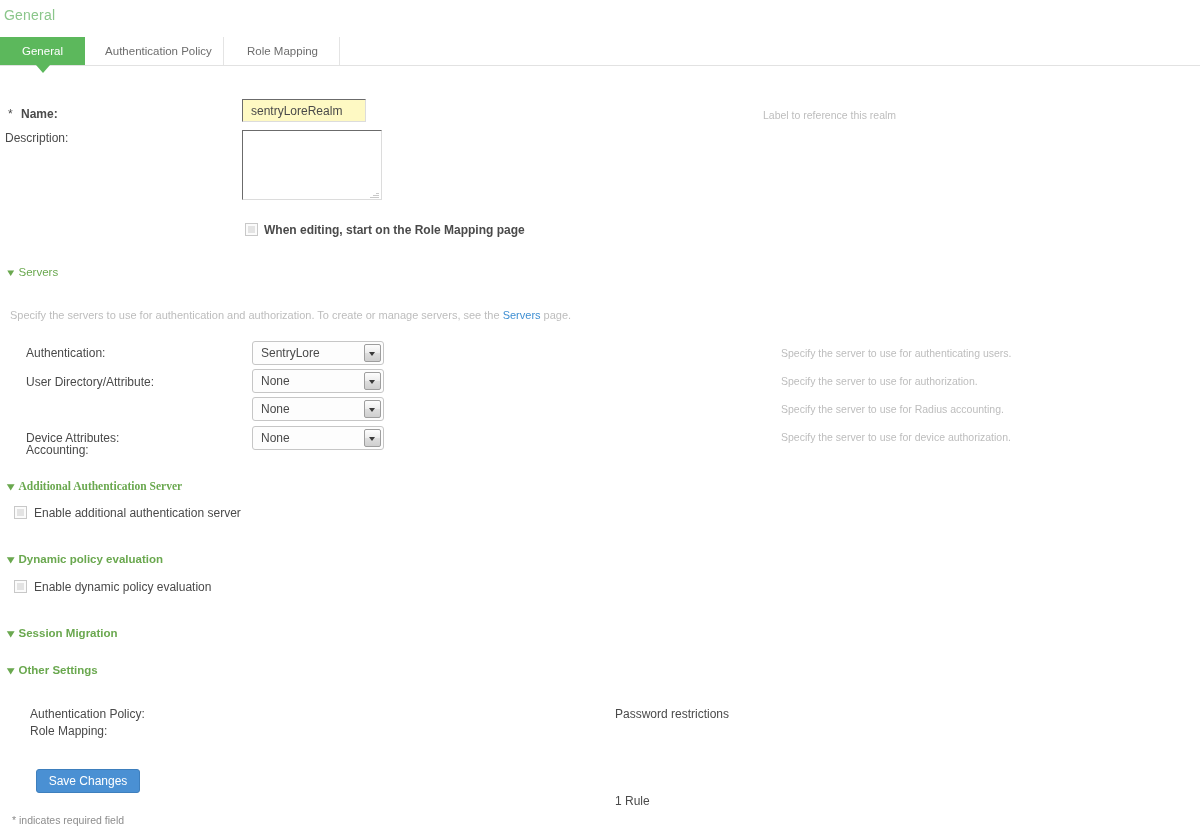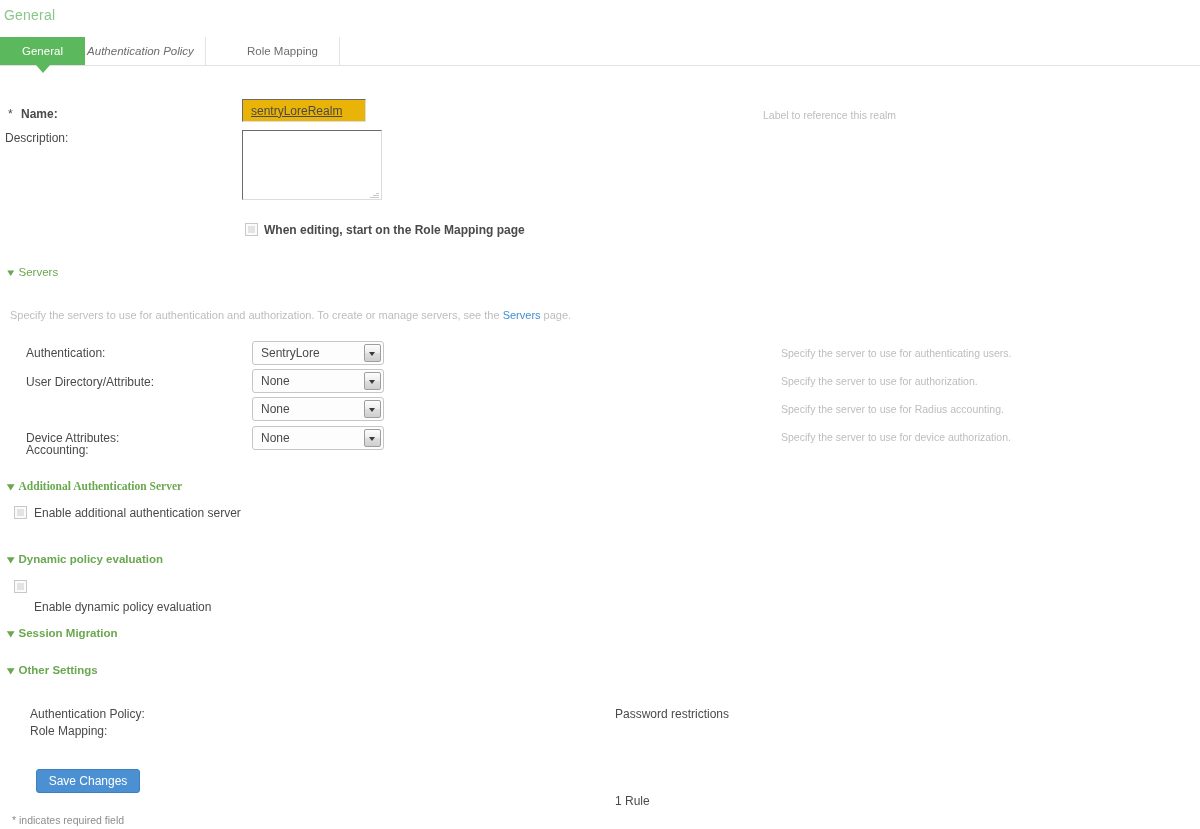--- a/index.html
+++ b/index.html
@@ -85,27 +85,26 @@
     white-space: nowrap;
   }
 
   
   .text-input {
     position: absolute;
     box-sizing: border-box;
     border: 1px solid #dcdcdc;
     border-left: 1px solid #6b6b6b;
     border-top: 1px solid #6b6b6b;
-    background: #eab308;
+    background: #fef9c3;
     font-family: "Liberation Sans", sans-serif;
     font-size: 12px;
     color: #4a4a4a;
     padding: 0 8px;
     outline: none;
-    text-decoration: underline;
   }
   .textarea-box {
     position: absolute;
     box-sizing: border-box;
     border: 1px solid #dcdcdc;
     border-left: 1px solid #6b6b6b;
     border-top: 1px solid #6b6b6b;
     background: #ffffff;
     font-family: "Liberation Sans", sans-serif;
     font-size: 12px;
@@ -267,21 +266,21 @@
     white-space: nowrap;
   }
 </style>
 </head>
 <body>
 
 <div class="page-title">General</div>
 
 <div class="tabbar">
   <div class="tab active" style="left:0px;width:85px;">General</div>
-  <div class="tab sep" style="left:76px;width:130px;font-style:italic;">Authentication Policy</div>
+  <div class="tab sep" style="left:94px;width:130px;">Authentication Policy</div>
   <div class="tab sep" style="left:226px;width:114px;">Role Mapping</div>
 </div>
 <div class="tab-arrow"></div>
 
 <div class="req-star" style="left:8px;top:107px;">*</div>
 <div class="label" style="left:21px;top:107px;font-weight:bold;">Name:</div>
 <input class="text-input" style="left: 242px; top: 99px; width: 124px; height: 23px;" value="sentryLoreRealm">
 <div class="hint" style="left:763px;top:109px;">Label to reference this realm</div>
 
 <div class="label" style="left:5px;top:131px;">Description:</div>
@@ -334,21 +333,21 @@
 <div class="section" style="left:8px;top:480px;font-family:Liberation Serif, serif;">
   <span class="chev">▾</span><span>Additional Authentication Server</span>
 </div>
 <div class="cbox" style="left:14px;top:506px;"></div>
 <div class="cbox-label" style="left:34px;top:506px;">Enable additional authentication server</div>
 
 <div class="section" style="left:8px;top:553px;">
   <span class="chev">▾</span><span>Dynamic policy evaluation</span>
 </div>
 <div class="cbox" style="left:14px;top:580px;"></div>
-<div class="cbox-label" style="left:34px;top:580px;margin-top:20px;">Enable dynamic policy evaluation</div>
+<div class="cbox-label" style="left:34px;top:580px;">Enable dynamic policy evaluation</div>
 
 <div class="section" style="left:8px;top:627px;">
   <span class="chev">▾</span><span>Session Migration</span>
 </div>
 
 <div class="section" style="left:8px;top:664px;">
   <span class="chev">▾</span><span>Other Settings</span>
 </div>
 
 <div class="sum-label" style="left:30px;top:707px;">Authentication Policy:</div>

